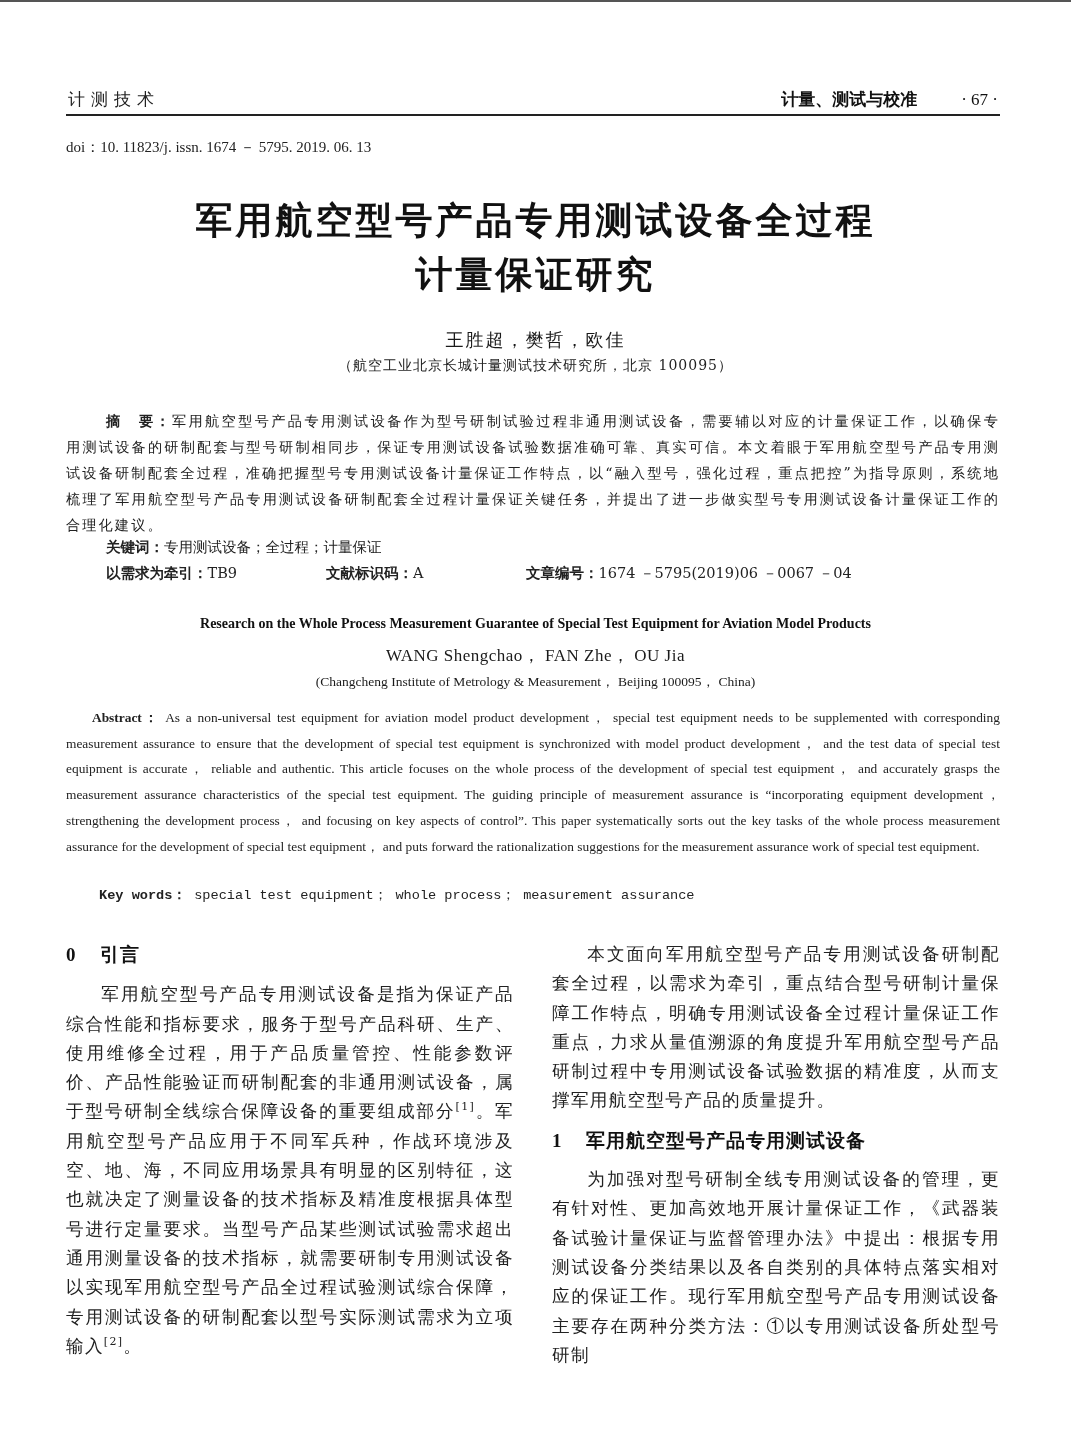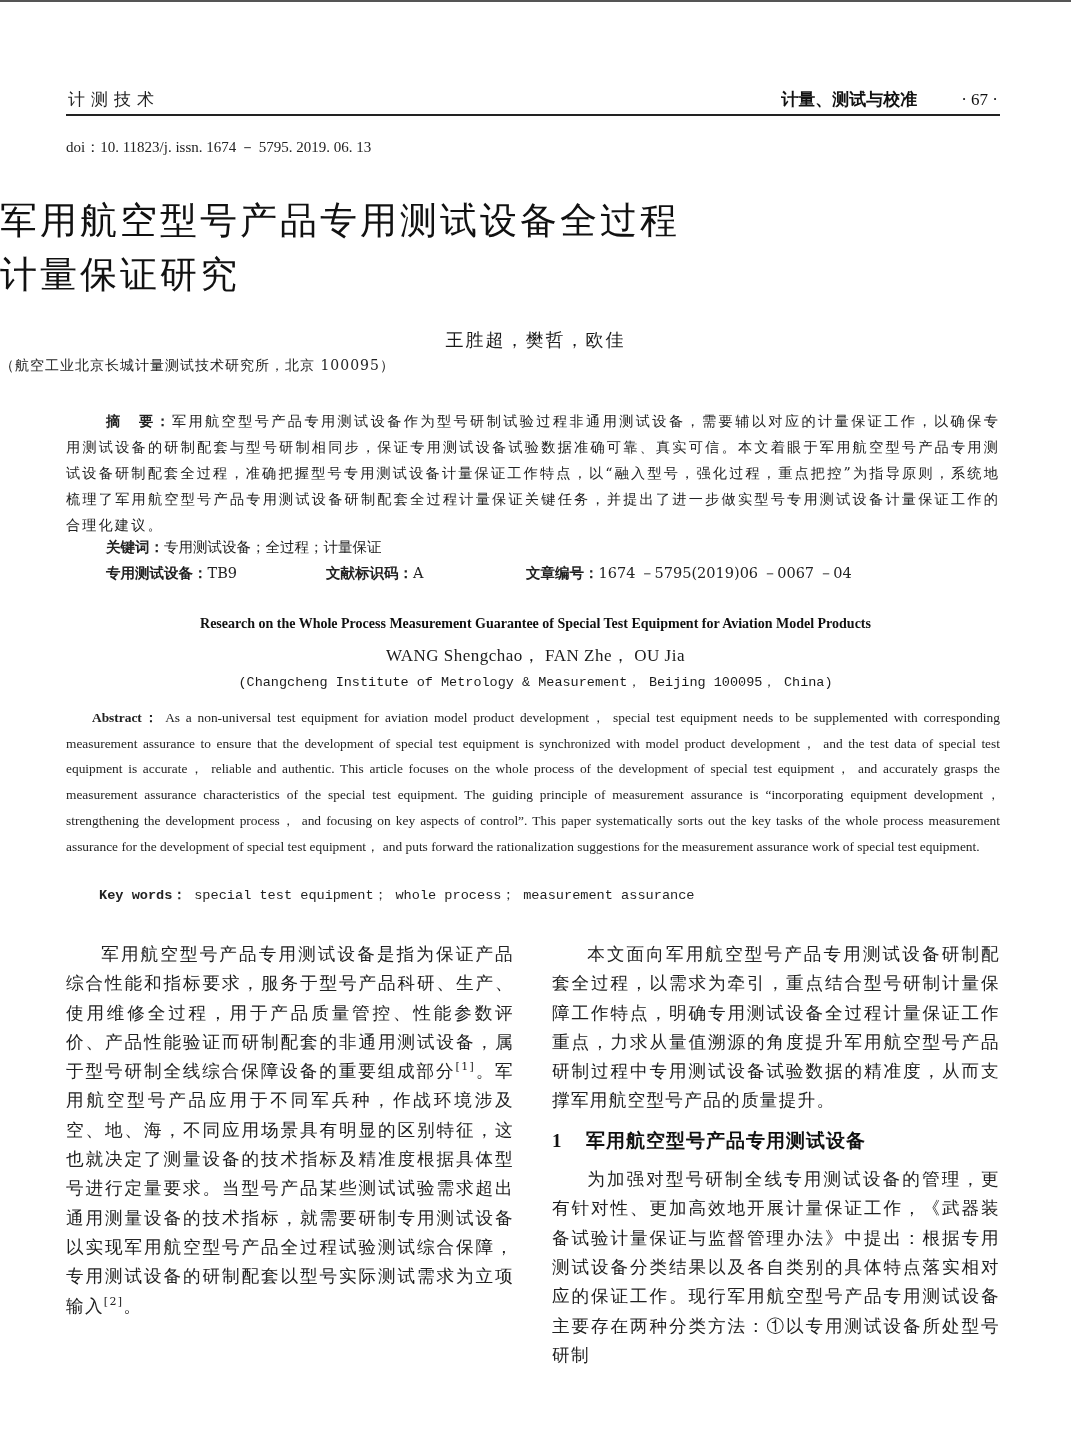--- a/index.html
+++ b/index.html
@@ -9,38 +9,38 @@
   }
   .top-edge { position: absolute; left: 0; top: 0; width: 1071px; height: 2px; background: #555; }
   .running-header {
     position: absolute; left: 66px; top: 88px; width: 934px; height: 26px;
     border-bottom: 2px solid #222;
   }
   .rh-left { position: absolute; left: 2px; top: 0; font-size: 17px; letter-spacing: 6px; font-family: Liberation Mono, monospace; color: #222; }
   .rh-right { position: absolute; right: 2px; top: 0; font-size: 17px; font-weight: bold; font-family: "DejaVu Sans", sans-serif; color: #111; }
   .rh-right .pg { font-weight: normal; font-family: "Liberation Serif", serif; margin-left: 44px; }
   .doi { position: absolute; left: 66px; top: 138px; font-size: 15px; font-family: "Liberation Serif", serif; color: #222; }
-  .title { position: absolute; left: 0; width: 1071px; font-family: "DejaVu Sans", sans-serif; font-weight: normal; font-size: 37px; letter-spacing: 3px; color: #111; }
+  .title { position: absolute; left: 0; width: 1071px; text-align: center; font-family: "DejaVu Sans", sans-serif; font-weight: bold; font-size: 37px; letter-spacing: 3px; color: #111; }
   .t1 { top: 196px; }
   .t2 { top: 250px; }
   .authors-cn { position: absolute; left: 0; width: 1071px; top: 328px; text-align: center; font-size: 18px; letter-spacing: 2px; }
-  .affil-cn { position: absolute; left: 0; width: 1071px; top: 357px; font-size: 14px; letter-spacing: 1px; color: #222; }
+  .affil-cn { position: absolute; left: 0; width: 1071px; top: 357px; text-align: center; font-size: 14px; letter-spacing: 1px; color: #222; }
   .abstract-cn {
     position: absolute; left: 66px; top: 408px; width: 934px;
     font-size: 14.2px; line-height: 26px; letter-spacing: 2.1px; color: #222; text-align: justify;
   }
   .abstract-cn .lbl { font-family: "DejaVu Sans", sans-serif; font-weight: bold; margin-left: 40px; letter-spacing: 2px; margin-top: 40px; }
   .meta-line { position: absolute; left: 106px; font-size: 14.5px; color: #222; }
   .meta-line .lbl { font-family: "DejaVu Sans", sans-serif; font-weight: bold; }
   .kw-cn { top: 538px; }
   .cls-row { top: 564px; width: 900px; }
   .cls-row span.cell { position: absolute; top: 0; white-space: nowrap; }
   .en-title { position: absolute; left: 0; width: 1071px; top: 616px; text-align: center; font-family: "Liberation Serif", serif; font-weight: bold; font-size: 14px; color: #111; }
   .en-authors { position: absolute; left: 0; width: 1071px; top: 644px; text-align: center; font-family: "Liberation Serif", serif; font-size: 17px; letter-spacing: 0.5px; }
-  .en-affil { position: absolute; left: 0; width: 1071px; top: 673px; text-align: center; font-family: Liberation Mono, monospace; font-size: 13.5px; }
+  .en-affil { position: absolute; left: 0; width: 1071px; top: 673px; text-align: center; font-family: Liberation Serif, serif; font-size: 13.5px; }
   .abstract-en {
     position: absolute; left: 66px; top: 705px; width: 934px;
     font-family: "Liberation Serif", serif; font-size: 13.4px; line-height: 25.7px; text-align: justify; color: #222;
   }
   .abstract-en .lbl { font-weight: bold; margin-left: 26px; }
   .kw-en { position: absolute; left: 99px; top: 886px; font-family: Liberation Mono, monospace; font-size: 13.6px; color: #222; }
   .kw-en .lbl { font-weight: bold; }
   .col { position: absolute; top: 940px; width: 448px; font-size: 17.6px; line-height: 29.3px; letter-spacing: 1.3px; text-align: justify; color: #222; }
   .col-left { left: 66px; }
   .col-right { left: 552px; }
@@ -71,38 +71,41 @@
 
 <div class="abstract-cn">
   <span class="lbl">摘　要：</span><span>军用航空型号产品专用测试设备作为型号研制试验过程非通用测试设备，需要辅以对应的计量保证工作，以确保专用测试设备的研制配套与型号研制相同步，保证专用测试设备试验数据准确可靠、真实可信。本文着眼于军用航空型号产品专用测试设备研制配套全过程，准确把握型号专用测试设备计量保证工作特点，以“融入型号，强化过程，重点把控”为指导原则，系统地梳理了军用航空型号产品专用测试设备研制配套全过程计量保证关键任务，并提出了进一步做实型号专用测试设备计量保证工作的合理化建议。</span>
 </div>
 
 <div class="meta-line kw-cn">
   <span class="lbl">关键词：</span><span>专用测试设备；全过程；计量保证</span>
 </div>
 
 <div class="meta-line cls-row">
-  <span class="cell" style="left:0"><span class="lbl">专用测试设备：</span><span>TB9</span></span>
+  <span class="cell" style="left:0"><span class="lbl">以需求为牵引：</span><span>TB9</span></span>
   <span class="cell" style="left:220px"><span class="lbl">文献标识码：</span><span>A</span></span>
   <span class="cell" style="left:420px"><span class="lbl">文章编号：</span><span>1674 －5795(2019)06 －0067 －04</span></span>
 </div>
 
 <div class="en-title">Research on the Whole Process Measurement Guarantee of Special Test Equipment for Aviation Model Products</div>
 <div class="en-authors">WANG Shengchao， FAN Zhe， OU Jia</div>
 <div class="en-affil">(Changcheng Institute of Metrology &amp; Measurement， Beijing 100095， China)</div>
 
 <div class="abstract-en">
   <span class="lbl">Abstract：</span> <span>As a non-universal test equipment for aviation model product development， special test equipment needs to be supplemented with corresponding measurement assurance to ensure that the development of special test equipment is synchronized with model product development， and the test data of special test equipment is accurate， reliable and authentic. This article focuses on the whole process of the development of special test equipment， and accurately grasps the measurement assurance characteristics of the special test equipment. The guiding principle of measurement assurance is “incorporating equipment development， strengthening the development process， and focusing on key aspects of control”. This paper systematically sorts out the key tasks of the whole process measurement assurance for the development of special test equipment， and puts forward the rationalization suggestions for the measurement assurance work of special test equipment.</span>
 </div>
 
 <div class="kw-en">
   <span class="lbl">Key words：</span> <span>special test equipment； whole process； measurement assurance</span>
 </div>
 
 <div class="col col-left">
+  <h2 class="section-h" style="margin-bottom:11px;">
+    <span class="num">0</span><span>引言</span>
+  </h2>
   <p class="para"><span>军用航空型号产品专用测试设备是指为保证产品综合性能和指标要求，服务于型号产品科研、生产、使用维修全过程，用于产品质量管控、性能参数评价、产品性能验证而研制配套的非通用测试设备，属于型号研制全线综合保障设备的重要组成部分</span><sup>[1]</sup><span>。军用航空型号产品应用于不同军兵种，作战环境涉及空、地、海，不同应用场景具有明显的区别特征，这也就决定了测量设备的技术指标及精准度根据具体型号进行定量要求。当型号产品某些测试试验需求超出通用测量设备的技术指标，就需要研制专用测试设备以实现军用航空型号产品全过程试验测试综合保障，专用测试设备的研制配套以型号实际测试需求为立项输入</span><sup>[2]</sup><span>。</span></p>
 </div>
 
 <div class="col col-right">
   <p class="para">本文面向军用航空型号产品专用测试设备研制配套全过程，以需求为牵引，重点结合型号研制计量保障工作特点，明确专用测试设备全过程计量保证工作重点，力求从量值溯源的角度提升军用航空型号产品研制过程中专用测试设备试验数据的精准度，从而支撑军用航空型号产品的质量提升。</p>
   <h2 class="section-h" style="margin-top:10px; margin-bottom:10px;">
     <span class="num">1</span><span>军用航空型号产品专用测试设备</span>
   </h2>
   <p class="para">为加强对型号研制全线专用测试设备的管理，更有针对性、更加高效地开展计量保证工作，《武器装备试验计量保证与监督管理办法》中提出：根据专用测试设备分类结果以及各自类别的具体特点落实相对应的保证工作。现行军用航空型号产品专用测试设备主要存在两种分类方法：①以专用测试设备所处型号研制</p>
 </div>

